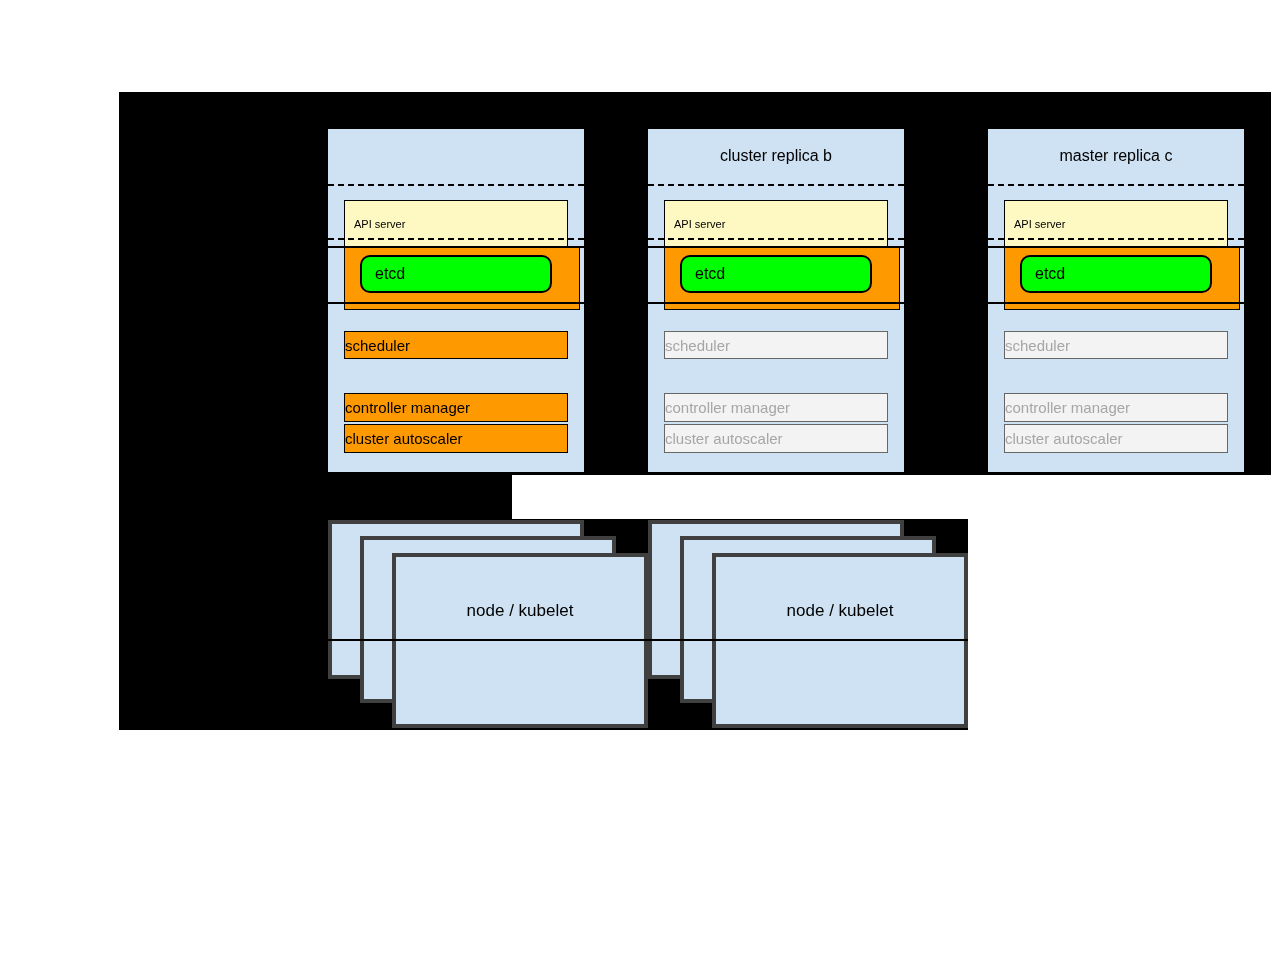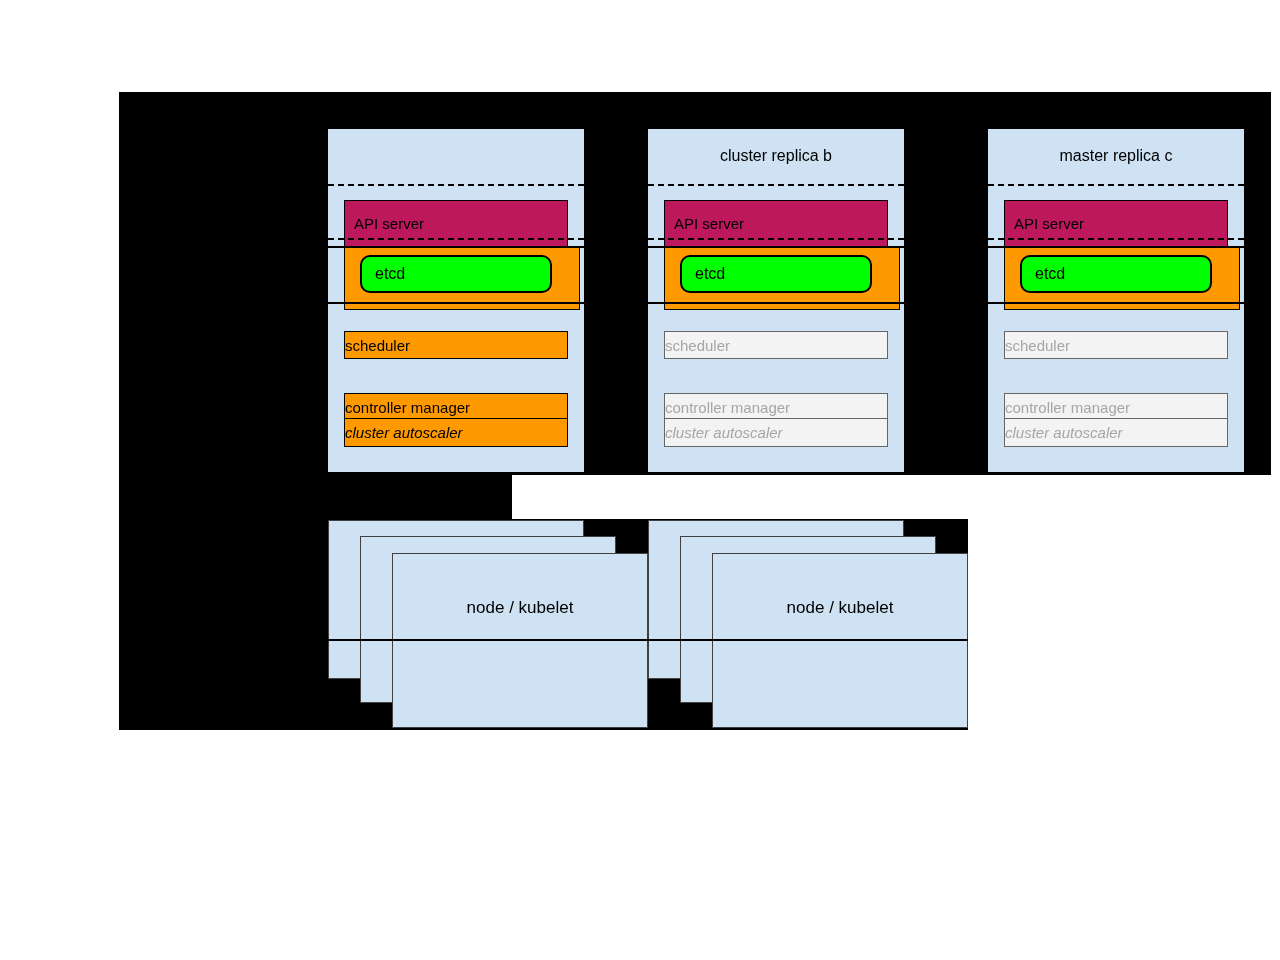--- a/index.html
+++ b/index.html
@@ -20,43 +20,43 @@
     position:absolute;left:0;right:0;top:0;height:54px;
     display:flex;align-items:center;justify-content:center;font-size:16px;
   }
   .hline{position:absolute;left:0;right:0;z-index:5;height:2px;}
   .dashed{background:repeating-linear-gradient(90deg,#000 0 6px,transparent 6px 10px);}
   .solidl{background:#000;}
   .d1{top:55px;}.d2{top:109px;}.s1{top:117px;}.s2{top:173px;}
 
   .apibox{
     position:absolute;left:16px;top:71px;width:224px;height:47px;
-    background:#be185d;border:1.5px solid #000;box-sizing:border-box;
-    display:flex;align-items:center;padding-left:9px;font-size:15px;z-index:1;
+    background:#fef9c3;border:1.5px solid #000;box-sizing:border-box;
+    display:flex;align-items:center;padding-left:9px;font-size:11px;z-index:1;
   }
   .etcdwrap{
     position:absolute;left:16px;top:117px;width:236px;height:64px;
     background:#ff9900;border:1.5px solid #000;box-sizing:border-box;z-index:1;
   }
   .etcd{
     position:absolute;left:15px;top:8px;width:192px;height:38px;
     background:#00ff00;border:2px solid #000;border-radius:10px;box-sizing:border-box;
     display:flex;align-items:center;padding-left:13px;font-size:16px;z-index:2;
   }
   .comp{
     position:absolute;left:16px;width:224px;height:29px;box-sizing:border-box;
     display:flex;align-items:center;padding-left:0;font-size:15px;z-index:1;
   }
-  .c1{top:202px;height:28px;}.c2{top:264px;}.c3{top:289px;font-style:italic;}
+  .c1{top:202px;height:28px;}.c2{top:264px;}.c3{top:295px;}
   .active .comp{background:#ff9900;border:1.5px solid #000;color:#000;}
   .inactive .comp{background:#f3f3f3;border:1.5px solid #666666;color:#a6a6a6;}
 
   
   .nbox{
-    position:absolute;width:256px;background:#cfe2f3;border:1px solid #404040;
+    position:absolute;width:256px;background:#cfe2f3;border:4px solid #404040;
     box-sizing:border-box;
   }
   .s1b{left:328px;top:520px;height:159px;}
   .s1m{left:360px;top:536px;height:167px;}
   .s1f{left:392px;top:553px;height:175px;}
   .s2b{left:648px;top:520px;height:159px;}
   .s2m{left:680px;top:536px;height:167px;}
   .s2f{left:712px;top:553px;height:175px;}
   .n-label{display:block;text-align:center;padding-top:44px;font-size:17px;}
   .ndivider{position:absolute;left:328px;top:639px;width:640px;height:2px;background:#000;z-index:6;}

